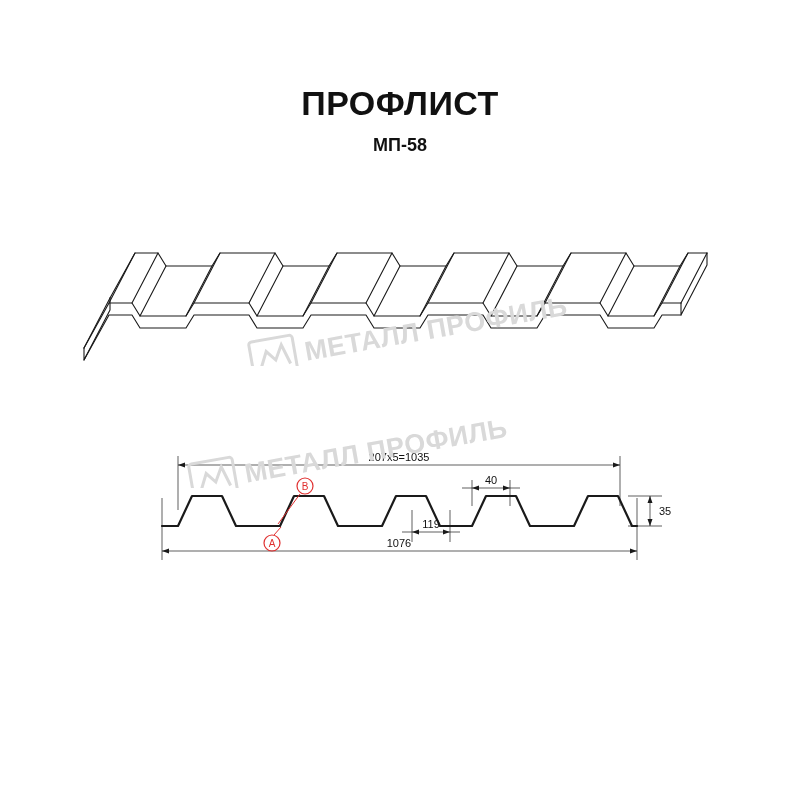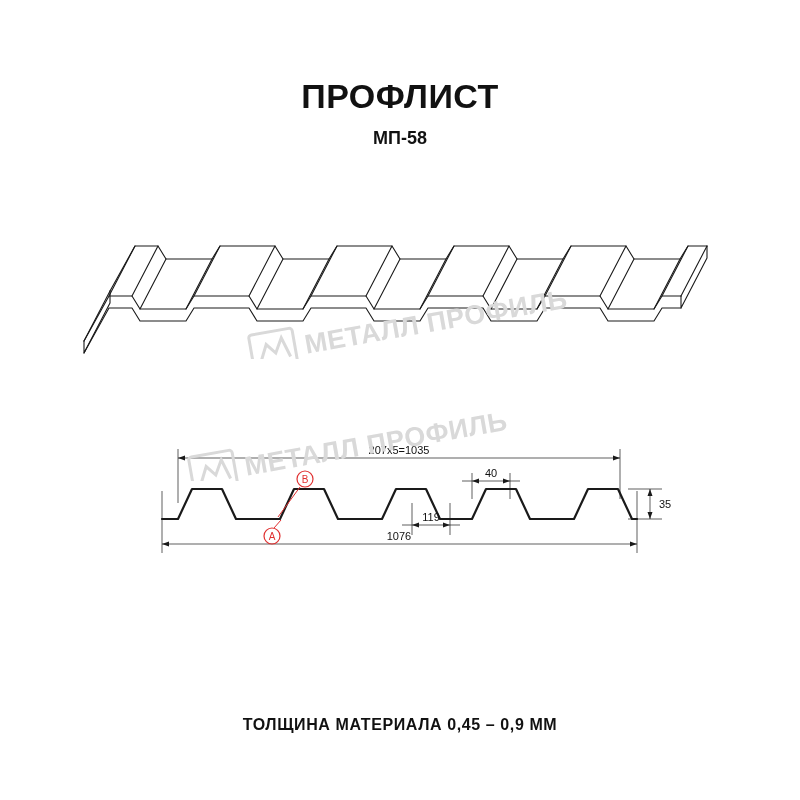--- a/index.html
+++ b/index.html
@@ -10,21 +10,21 @@
   body {
     width: 800px;
     height: 800px;
     position: relative;
     font-family: "Liberation Sans", sans-serif;
     color: #1a1a1a;
     overflow: hidden;
   }
   .page {
     position: absolute;
-    left: 0; top: 11px;
+    left: 0; top: 18px;
     width: 800px;
     height: 576px;
   }
   .title {
     position: absolute;
     left: 0;
     top: 66px;
     width: 800px;
     text-align: center;
     font-size: 34px;
@@ -227,14 +227,13 @@
   <svg class="wm2" viewBox="0 0 360 70">
     <g transform="rotate(-10 180 35)">
       <g fill="none" stroke="#d9d9d9" stroke-width="3">
         <rect x="6" y="16" width="44" height="36" rx="3"></rect>
         <path d="M14,44 L22,28 L30,38 L38,24 L44,44"></path>
       </g>
       <text class="wm-text" x="60" y="44">МЕТАЛЛ ПРОФИЛЬ</text>
     </g>
   </svg>
 
-  <div class="footer">ТОЛЩИНА МАТЕРИАЛА 0,45 – 0,9 ММ</div>
 </div>
 
 </body></html>

